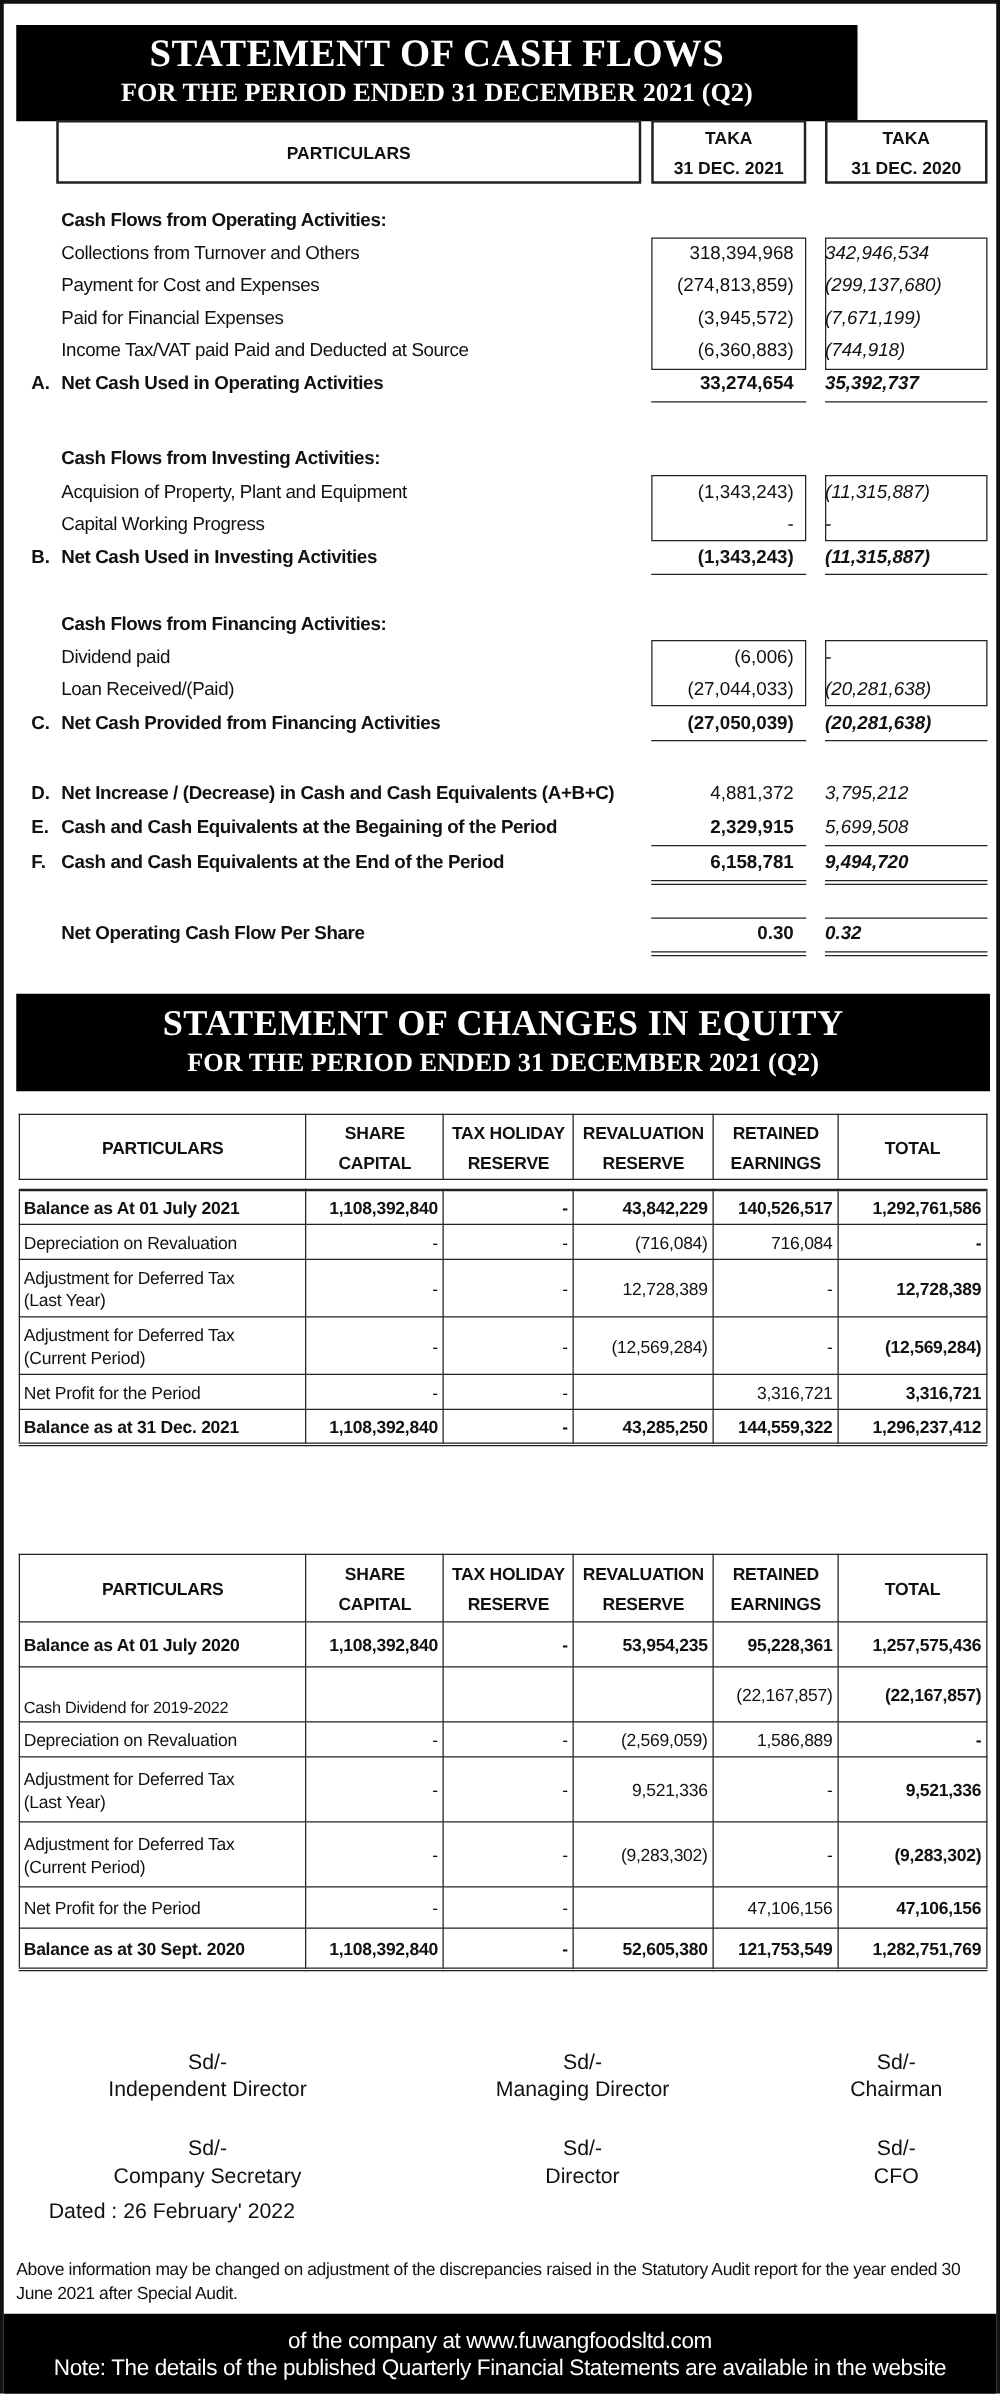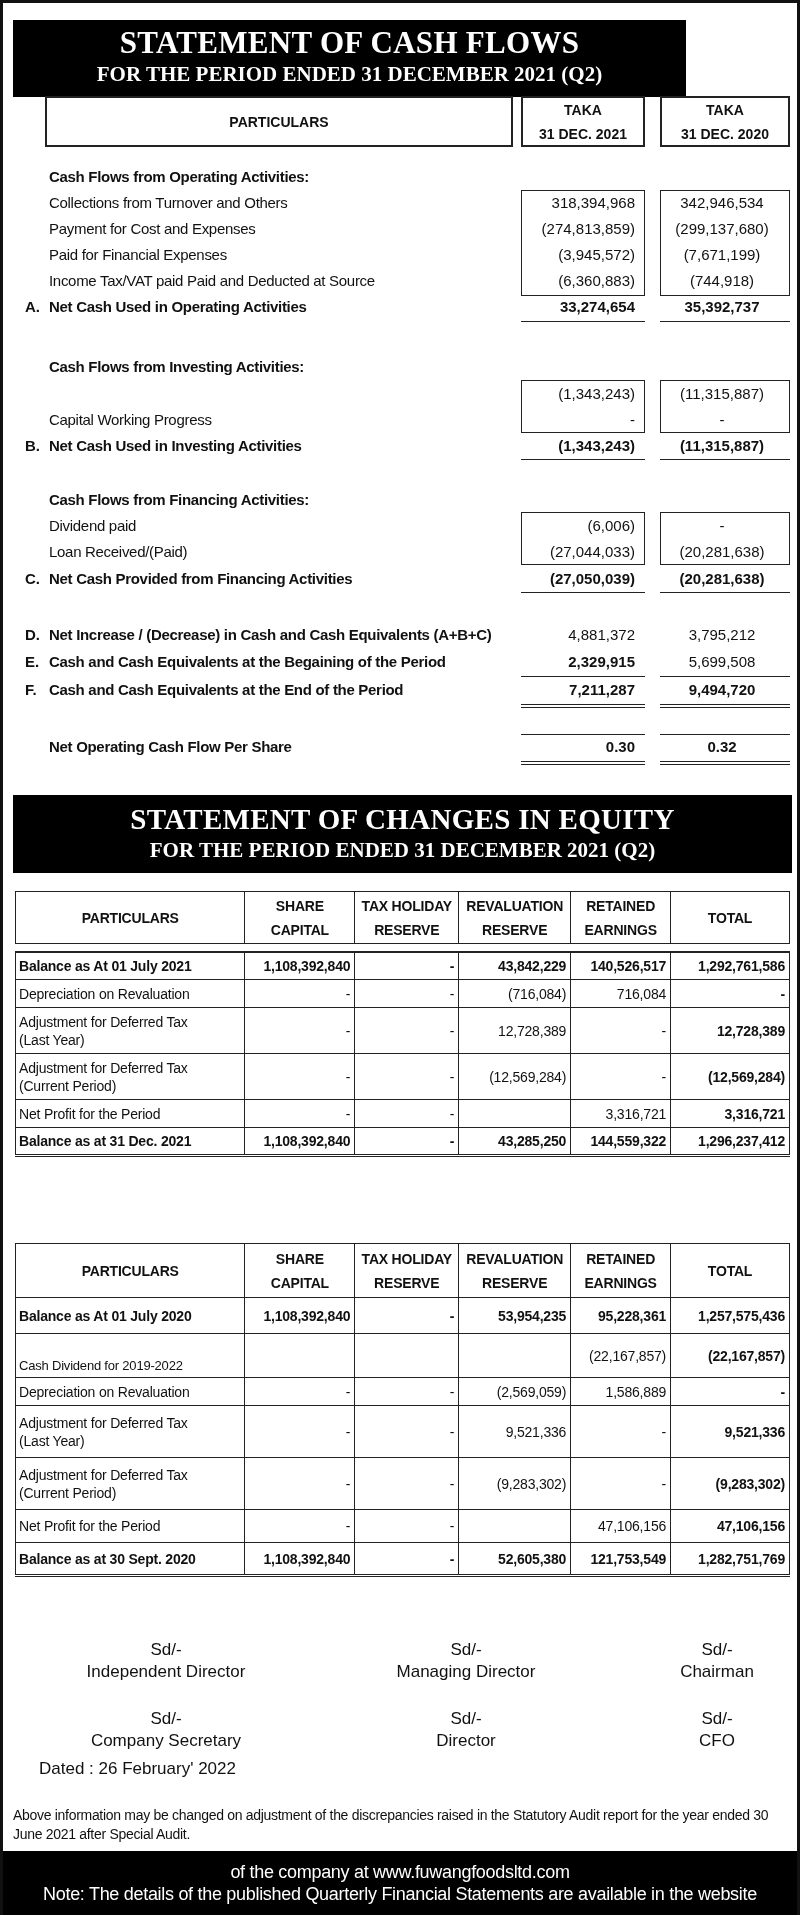--- a/index.html
+++ b/index.html
@@ -9,21 +9,21 @@
   .banner .t1 { font-size: 31px; line-height: 36px; letter-spacing: 0.3px; }
   .banner .t2 { font-size: 21px; line-height: 26px; }
 
   
   #cf-banner { position: absolute; left: 10px; top: 17px; width: 673px; height: 77px; padding-top: 5px; }
   .cf-head { position: absolute; top: 93px; height: 51px; border: 2px solid #222; font-weight: bold; font-size: 14px; text-align: center; display: flex; flex-direction: column; justify-content: center; line-height: 24px; }
   .cf-row { position: absolute; left: 0; width: 800px; height: 26px; font-size: 15px; line-height: 26px; }
   .cf-row .letter { position: absolute; left: 22px; width: 22px; font-weight: bold; }
   .cf-row .label { position: absolute; left: 46px; white-space: nowrap; letter-spacing: -0.3px; }
   .cf-row .v1 { position: absolute; left: 520px; width: 118px; text-align: right; padding-right: 6px; }
-  .cf-row .v2 { position: absolute; left: 657px; width: 128px; text-align: center; padding-right: 4px; }
+  .cf-row .v2 { position: absolute; left: 657px; width: 128px; text-align: left; padding-right: 4px; font-style: italic; }
   .bold { font-weight: bold; }
   .box { position: absolute; border: 1.5px solid #222; }
   .uline { position: absolute; height: 0; border-top: 1.5px solid #222; }
   .dline { position: absolute; height: 4px; border-top: 1.5px solid #222; border-bottom: 1.5px solid #222; }
 
   
   .eq-banner { position: absolute; left: 10px; width: 779px; }
   table.eq { position: absolute; left: 12px; width: 775px; border-collapse: collapse; font-size: 14px; letter-spacing: -0.2px; }
   table.eq td, table.eq th { border: 1.5px solid #222; padding: 0 4px; }
   table.eq th { font-weight: bold; text-align: center; line-height: 24px; height: 52px; }
@@ -94,20 +94,21 @@
   </div>
   <div class="uline" style="left:518px;top:318px;width:124px;"></div>
   <div class="uline" style="left:657px;top:318px;width:130px;"></div>
 
   <div class="cf-row bold" style="top:351px;">
     <span class="label">Cash Flows from Investing Activities:</span>
   </div>
   <div class="box" style="left:518px;top:377px;width:124px;height:53px;"></div>
   <div class="box" style="left:657px;top:377px;width:130px;height:53px;"></div>
   <div class="cf-row" style="top:378px;">
+    <span class="label">Acquision of Property, Plant and Equipment</span>
     <span class="v1">(1,343,243)</span>
     <span class="v2">(11,315,887)</span>
   </div>
   <div class="cf-row" style="top:404px;">
     <span class="label">Capital Working Progress</span>
     <span class="v1">-</span>
     <span class="v2">-</span>
   </div>
   <div class="cf-row bold" style="top:430px;">
     <span class="letter">B.</span>
@@ -152,21 +153,21 @@
     <span class="letter">E.</span>
     <span class="label">Cash and Cash Equivalents at the Begaining of the Period</span>
     <span class="v1" style="font-weight:bold">2,329,915</span>
     <span class="v2" style="font-weight:normal">5,699,508</span>
   </div>
   <div class="uline" style="left:518px;top:673px;width:124px;"></div>
   <div class="uline" style="left:657px;top:673px;width:130px;"></div>
   <div class="cf-row bold" style="top:674px;">
     <span class="letter">F.</span>
     <span class="label">Cash and Cash Equivalents at the End of the Period</span>
-    <span class="v1">7,211,287</span>
+    <span class="v1">6,158,781</span>
     <span class="v2">9,494,720</span>
   </div>
   <div class="dline" style="left:518px;top:701px;width:124px;"></div>
   <div class="dline" style="left:657px;top:701px;width:130px;"></div>
 
   <div class="uline" style="left:518px;top:731px;width:124px;"></div>
   <div class="uline" style="left:657px;top:731px;width:130px;"></div>
   <div class="cf-row bold" style="top:731px;">
     <span class="label">Net Operating Cash Flow Per Share</span>
     <span class="v1">0.30</span>

